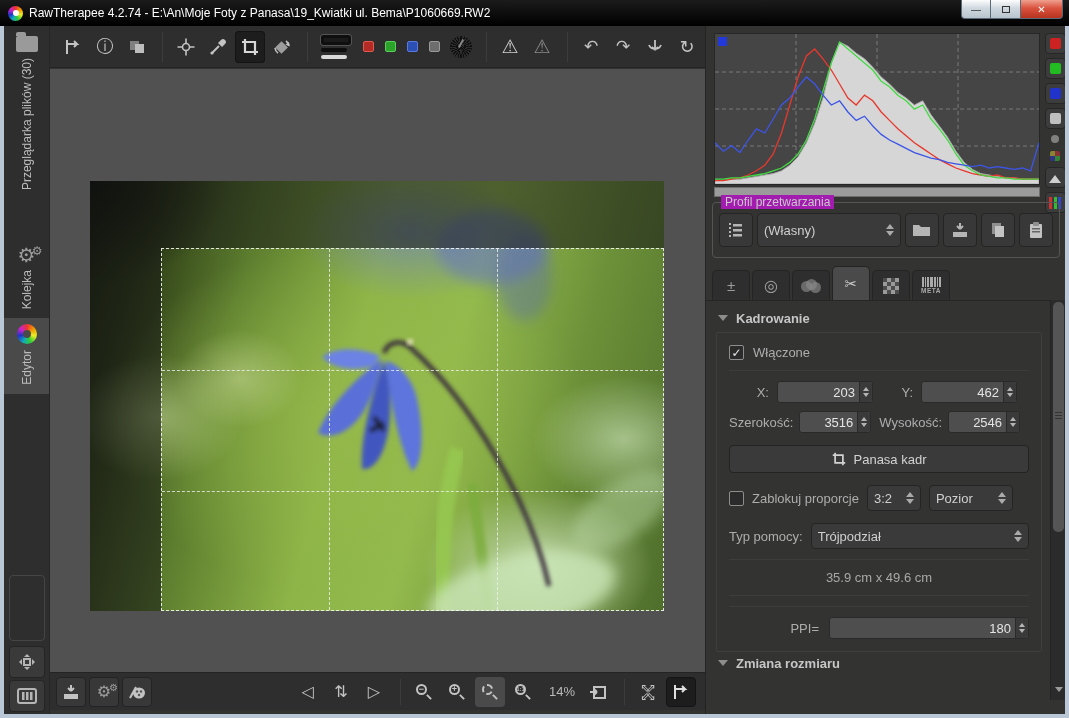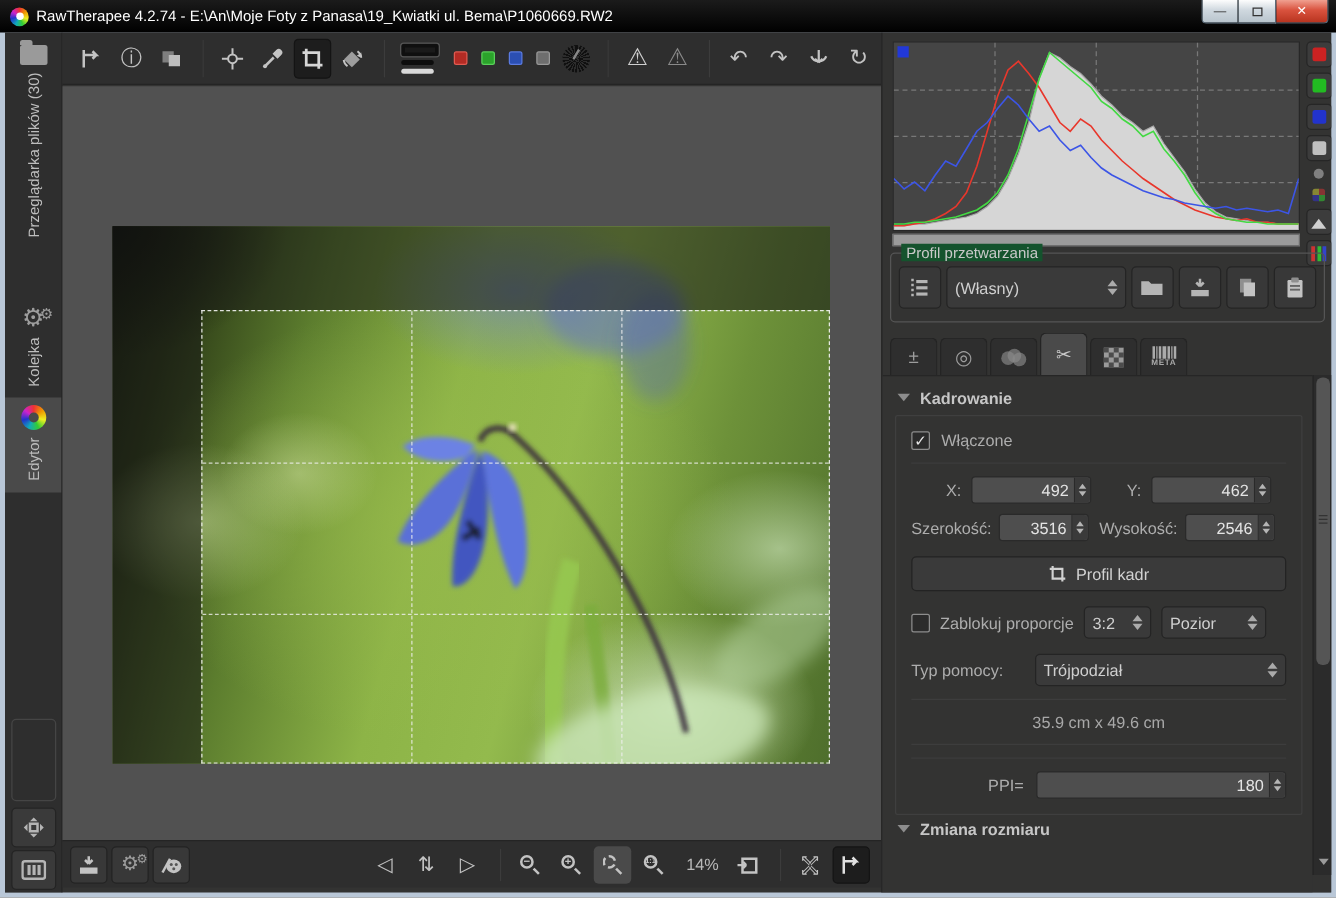--- a/index.html
+++ b/index.html
@@ -107,21 +107,21 @@
   .hist-scale { position:absolute; left:8px; top:161px; width:326px; height:10px; background:#9b9b9b; border:1px solid #6e6e6e; }
   .hist-btns { position:absolute; left:338px; top:7px; width:22px; display:flex; flex-direction:column; align-items:center; gap:4px; }
   .hbtn { width:21px; height:21px; border-radius:4px; background:#3c3c3c; border:1px solid #262626; display:flex; align-items:center; justify-content:center; }
   .hbtn .csq { width:11px; height:11px; border-radius:2px; }
   .dot { width:8px; height:8px; border-radius:50%; background:#808080; margin:2px 0; }
   .rgbdots { width:10px; height:10px; background:conic-gradient(#a33 0 25%,#3a3 0 50%,#33a 0 75%,#aa3 0); border-radius:2px; opacity:.7; margin:2px 0; }
   .tri-up-lg { width:0; height:0; border:6px solid transparent; border-bottom:8px solid #cfcfcf; margin-top:-4px; }
   .rgbbars { display:flex; gap:1.5px; }
   .rgbbars i { width:3px; height:12px; display:block; }
   .fieldset { position:absolute; left:6px; top:176px; width:348px; height:56px; border:1px solid #555; border-radius:4px; }
-  .fieldset legend-t { position:absolute; left:8px; top:-8px; background:#14532d; padding:0 4px; color:#c9c9c9; font-size:12px; }
+  .fieldset legend-t { position:absolute; left:8px; top:-8px; background:#a21caf; padding:0 4px; color:#c9c9c9; font-size:12px; }
   .prof-row { position:absolute; left:6px; top:10px; right:6px; display:flex; align-items:center; gap:4px; }
   .pbtn { width:34px; height:34px; background:#383838; border:1px solid #242424; border-radius:4px; display:flex; align-items:center; justify-content:center; }
   .combo { height:34px; background:#3a3a3a; border:1px solid #242424; border-radius:4px; display:flex; align-items:center; padding:0 6px; color:#cfcfcf; font-size:13px; }
   .combo .combo-val { flex:1; white-space:nowrap; overflow:hidden; }
   .combo-arrows { display:flex; flex-direction:column; gap:2px; margin-left:4px; }
   .tri-u { width:0; height:0; border:4px solid transparent; border-bottom:5px solid #aaa; }
   .tri-d { width:0; height:0; border:4px solid transparent; border-top:5px solid #aaa; }
   .prof-combo { flex:1; }
   
   .tooltabs { position:absolute; left:6px; top:240px; width:334px; height:34px; display:flex; gap:2px; align-items:flex-end; }
@@ -556,21 +556,21 @@
           <div class="row" style="margin-top:2px; gap:9px;">
             <span class="cb">
                 <span>✓</span>
               </span>
             <span class="lab">Włączone</span>
           </div>
           <div class="hr"></div>
           <div class="row">
             <span class="lab" style="width:48px;text-align:right;padding-right:8px">X:</span>
             <div class="spin" style="width:96px">
-              <span class="spin-val">492</span>
+              <span class="spin-val">203</span>
               <span class="spin-btns">
                   <i class="t-u"></i>
                   <i class="t-d"></i>
                 </span>
             </div>
             <span class="lab" style="width:48px;text-align:right;padding-right:8px">Y:</span>
             <div class="spin" style="width:96px">
               <span class="spin-val">462</span>
               <span class="spin-btns">
                   <i class="t-u"></i>
@@ -593,41 +593,41 @@
               <span class="spin-btns">
                   <i class="t-u"></i>
                   <i class="t-d"></i>
                 </span>
             </div>
           </div>
           <div class="wide-btn">
             <svg class="ic crop-ic" viewBox="0 0 18 18">
               <path d="M4 1 v13 h13 M1 4 h13 v13" stroke="#d2d2d2" stroke-width="2.2" fill="none"></path>
             </svg>
-            <span>Profil kadr</span>
+            <span>Panasa kadr</span>
           </div>
           <div class="row" style="margin-top:12px; gap:8px;">
             <span class="cb" style="color:transparent"></span>
             <span class="lab">Zablokuj proporcje</span>
             <div class="combo" style="width:54px;height:26px">
               <span class="combo-val">3:2</span>
               <span class="combo-arrows">
                   <i class="tri-u"></i>
                   <i class="tri-d"></i>
                 </span>
             </div>
             <div class="combo" style="width:84px;height:26px">
               <span class="combo-val">Pozior</span>
               <span class="combo-arrows">
                   <i class="tri-u"></i>
                   <i class="tri-d"></i>
                 </span>
             </div>
           </div>
-          <div class="row" style="margin-top:12px; gap:25px;">
+          <div class="row" style="margin-top:12px; gap:8px;">
             <span class="lab">Typ pomocy:</span>
             <div class="combo" style="flex:1;height:26px">
               <span class="combo-val">Trójpodział</span>
               <span class="combo-arrows">
                   <i class="tri-u"></i>
                   <i class="tri-d"></i>
                 </span>
             </div>
           </div>
           <div class="hr"></div>

